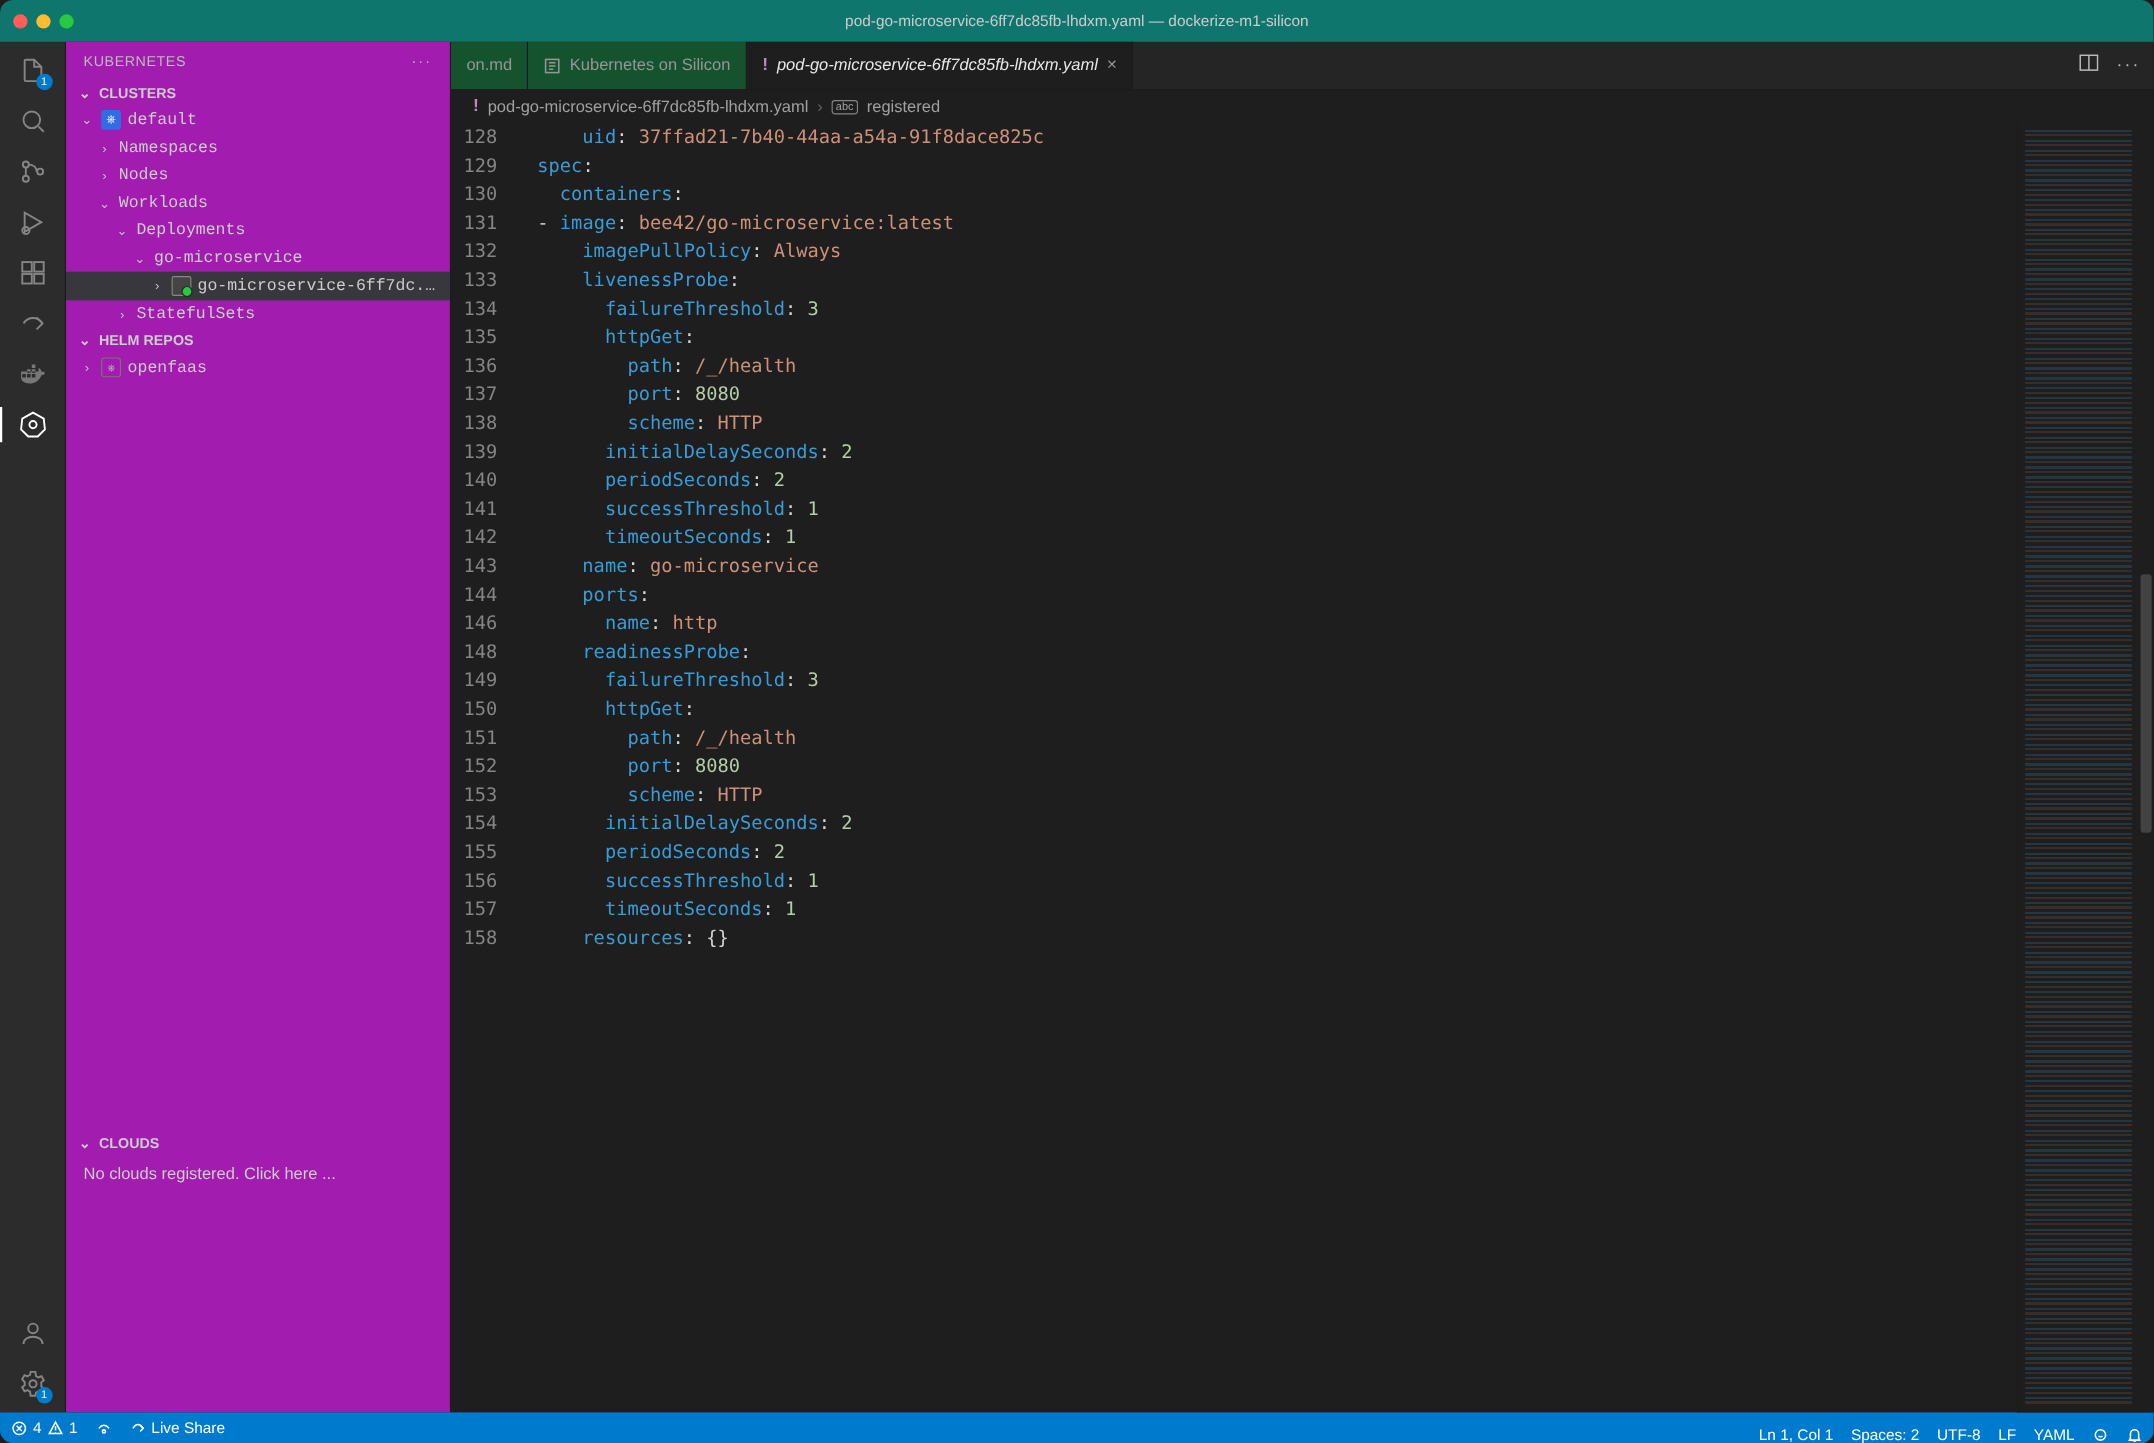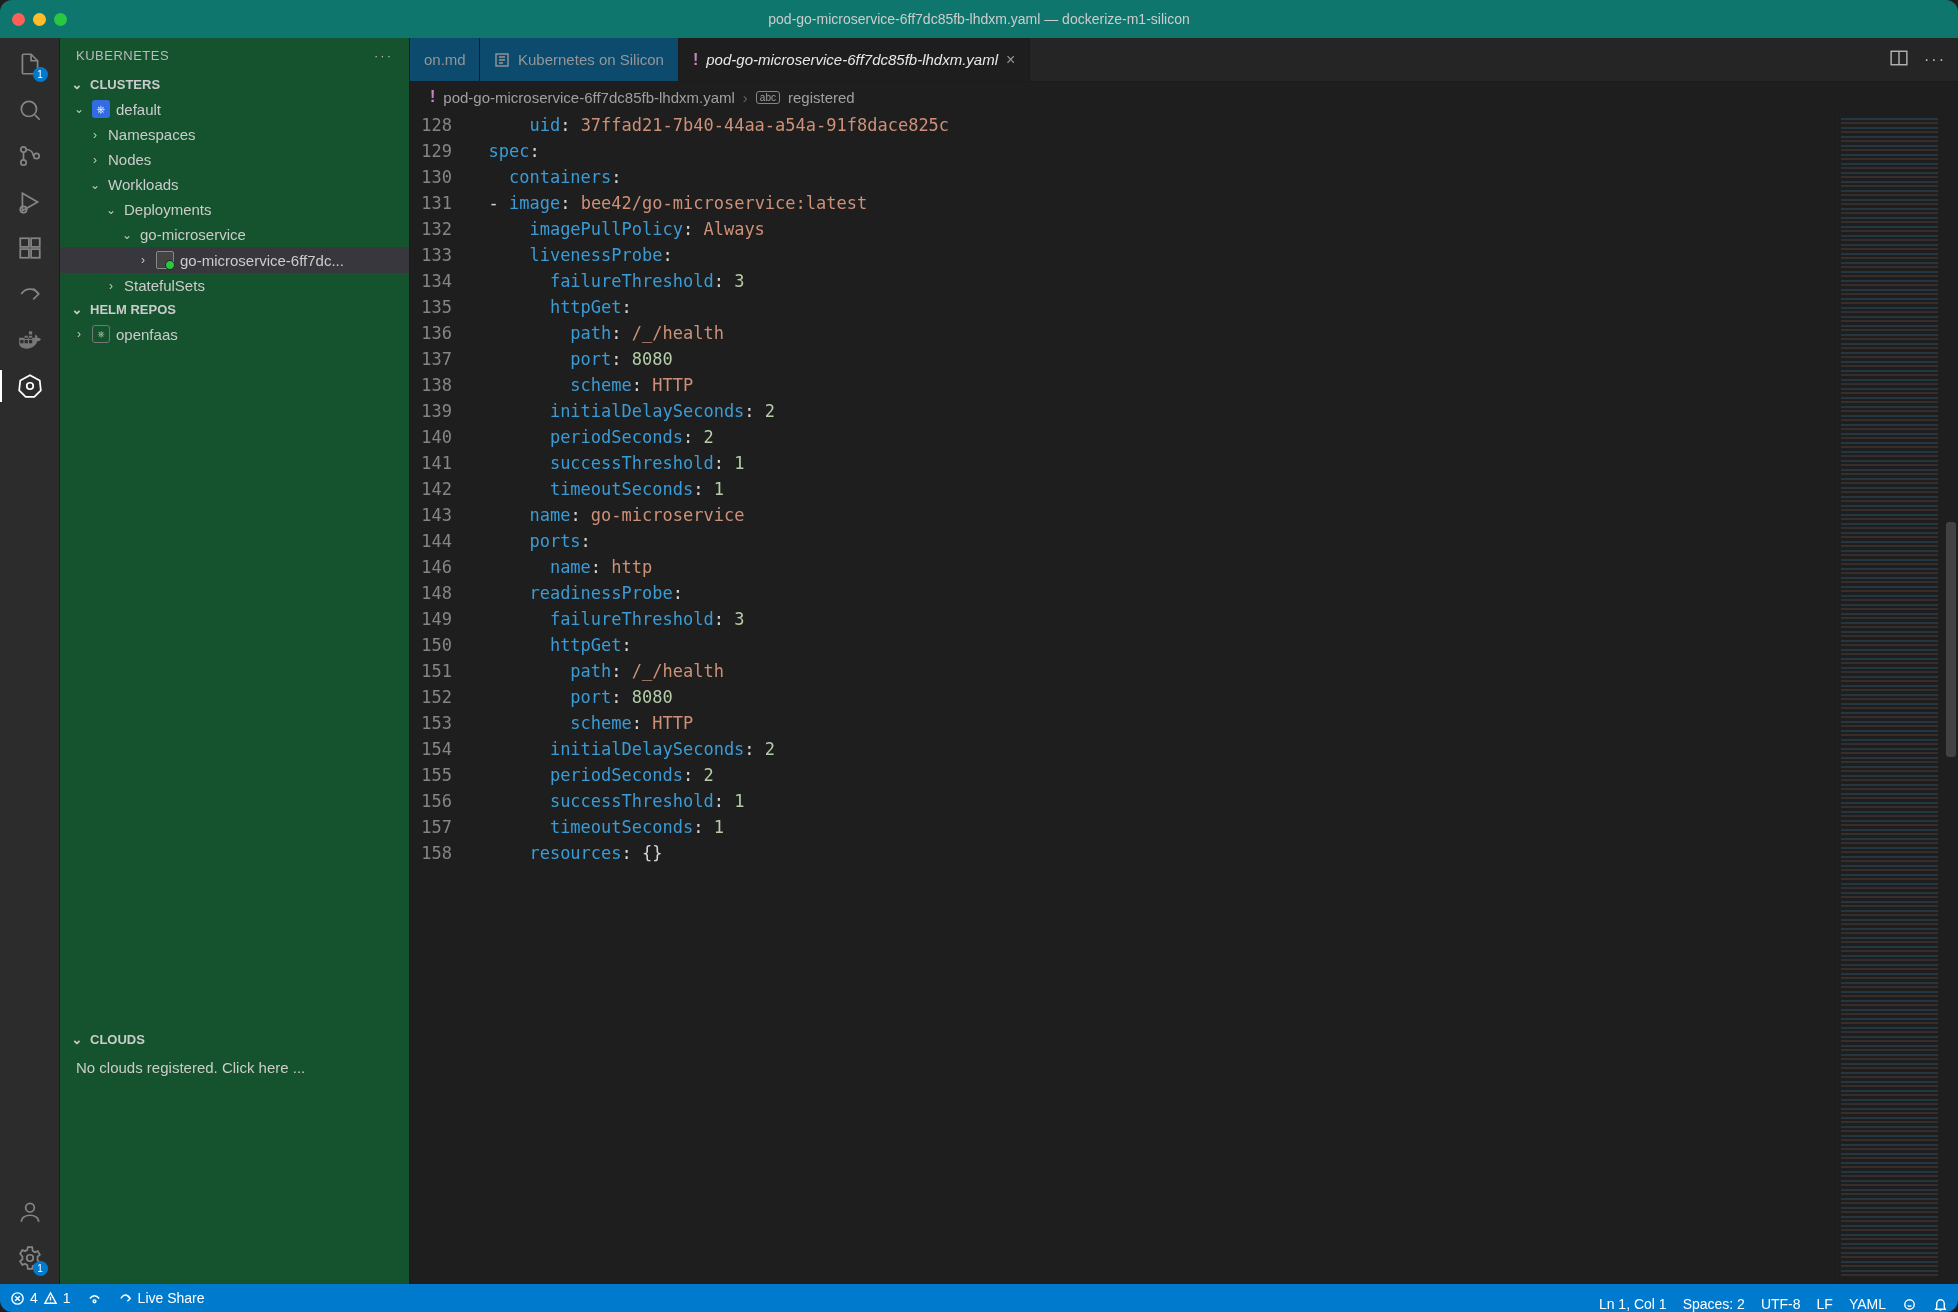--- a/index.html
+++ b/index.html
@@ -21,44 +21,44 @@
   
   .activity-bar { width: 60px; background: #2c2c2c; display: flex; flex-direction: column; align-items: center; padding-top: 10px; gap: 14px; border-right: 1px solid #1b1b1b; }
   .activity-bar .spacer { flex: 1; }
   .activity-icon { width: 32px; height: 32px; display: flex; align-items: center; justify-content: center; color: #858585; position: relative; cursor: pointer; }
   .activity-icon.active { color: #fff; }
   .activity-icon.active::before { content: ""; position: absolute; left: -14px; top: 0; bottom: 0; width: 2px; background: #fff; }
   .badge { position: absolute; bottom: -2px; right: -2px; background: #007acc; color: #fff; border-radius: 10px; font-size: 10px; min-width: 15px; height: 15px; display: flex; align-items: center; justify-content: center; padding: 0 3px; }
   .activity-icon svg { width: 26px; height: 26px; }
 
   
-  .sidebar { width: 350px; background: #14532d; display: flex; flex-direction: column; border-right: 1px solid #1b1b1b; }
+  .sidebar { width: 350px; background: #a21caf; display: flex; flex-direction: column; border-right: 1px solid #1b1b1b; }
   .sidebar-header { display: flex; align-items: center; justify-content: space-between; padding: 10px 16px; color: #bbb; font-size: 13px; letter-spacing: 0.5px; }
   .section-title { display: flex; align-items: center; gap: 6px; padding: 4px 10px; color: #ccc; font-size: 13px; font-weight: 600; cursor: pointer; }
   .section-title .chev { width: 14px; text-align: center; }
   .tree { font-size: 15px; color: #ccc; }
   .tree-row { display: flex; align-items: center; gap: 6px; padding: 4px 8px; cursor: pointer; white-space: nowrap; overflow: hidden; }
   .tree-row.selected { background: #37373d; }
   .tree-row .chev { width: 14px; text-align: center; color: #c5c5c5; font-size: 12px; }
-  .tree-row .label { overflow: hidden; text-overflow: ellipsis; }
+  .tree-row .label { overflow: hidden; text-overflow: ellipsis; font-family: Liberation Mono, monospace; }
   .indent-0 { padding-left: 12px; } .indent-1 { padding-left: 28px; } .indent-2 { padding-left: 44px; }
   .indent-3 { padding-left: 60px; } .indent-4 { padding-left: 76px; }
   .kube-icon { width: 18px; height: 18px; background: #326ce5; border-radius: 3px; display: inline-flex; align-items: center; justify-content: center; color: #fff; font-size: 11px; }
   .helm-icon { width: 18px; height: 18px; display: inline-flex; align-items: center; justify-content: center; color: #ccc; font-size: 9px; border: 1px solid #777; border-radius: 3px; }
   .pod-icon { width: 18px; height: 18px; background: #444; border: 1px solid #888; border-radius: 2px; position: relative; }
   .pod-icon::after { content: ""; position: absolute; right: -2px; bottom: -2px; width: 8px; height: 8px; background: #28c840; border-radius: 50%; border: 1px solid #252526; }
   .sidebar .filler { flex: 1; }
   .clouds-msg { padding: 8px 16px; color: #ccc; font-size: 15px; }
 
   
   .editor-area { flex: 1; display: flex; flex-direction: column; min-width: 0; }
 
   
   .tabs { height: 44px; background: #252526; display: flex; align-items: stretch; border-bottom: 1px solid #1b1b1b; }
-  .tab { display: flex; align-items: center; gap: 8px; padding: 0 14px; color: #969696; font-size: 15px; border-right: 1px solid #1b1b1b; cursor: pointer; position: relative; background: #0c4a6e; }
+  .tab { display: flex; align-items: center; gap: 8px; padding: 0 14px; color: #969696; font-size: 15px; border-right: 1px solid #1b1b1b; cursor: pointer; position: relative; background: #14532d; }
   .tab.active { background: #1e1e1e; color: #e8e8e8; }
   .tab.modified .tab-label { font-style: italic; }
   .tab .close { color: #969696; font-size: 16px; line-height: 1; }
   .tab-icon { width: 16px; height: 16px; display: inline-flex; align-items: center; justify-content: center; }
   .tab-actions { margin-left: auto; display: flex; align-items: center; gap: 16px; padding: 0 12px; color: #bbb; }
   .tab-actions svg { width: 18px; height: 18px; }
 
   
   .breadcrumb { height: 30px; display: flex; align-items: center; gap: 8px; padding: 0 20px; color: #a0a0a0; font-size: 15px; background: #1e1e1e; }
   .breadcrumb .sep { color: #666; }

